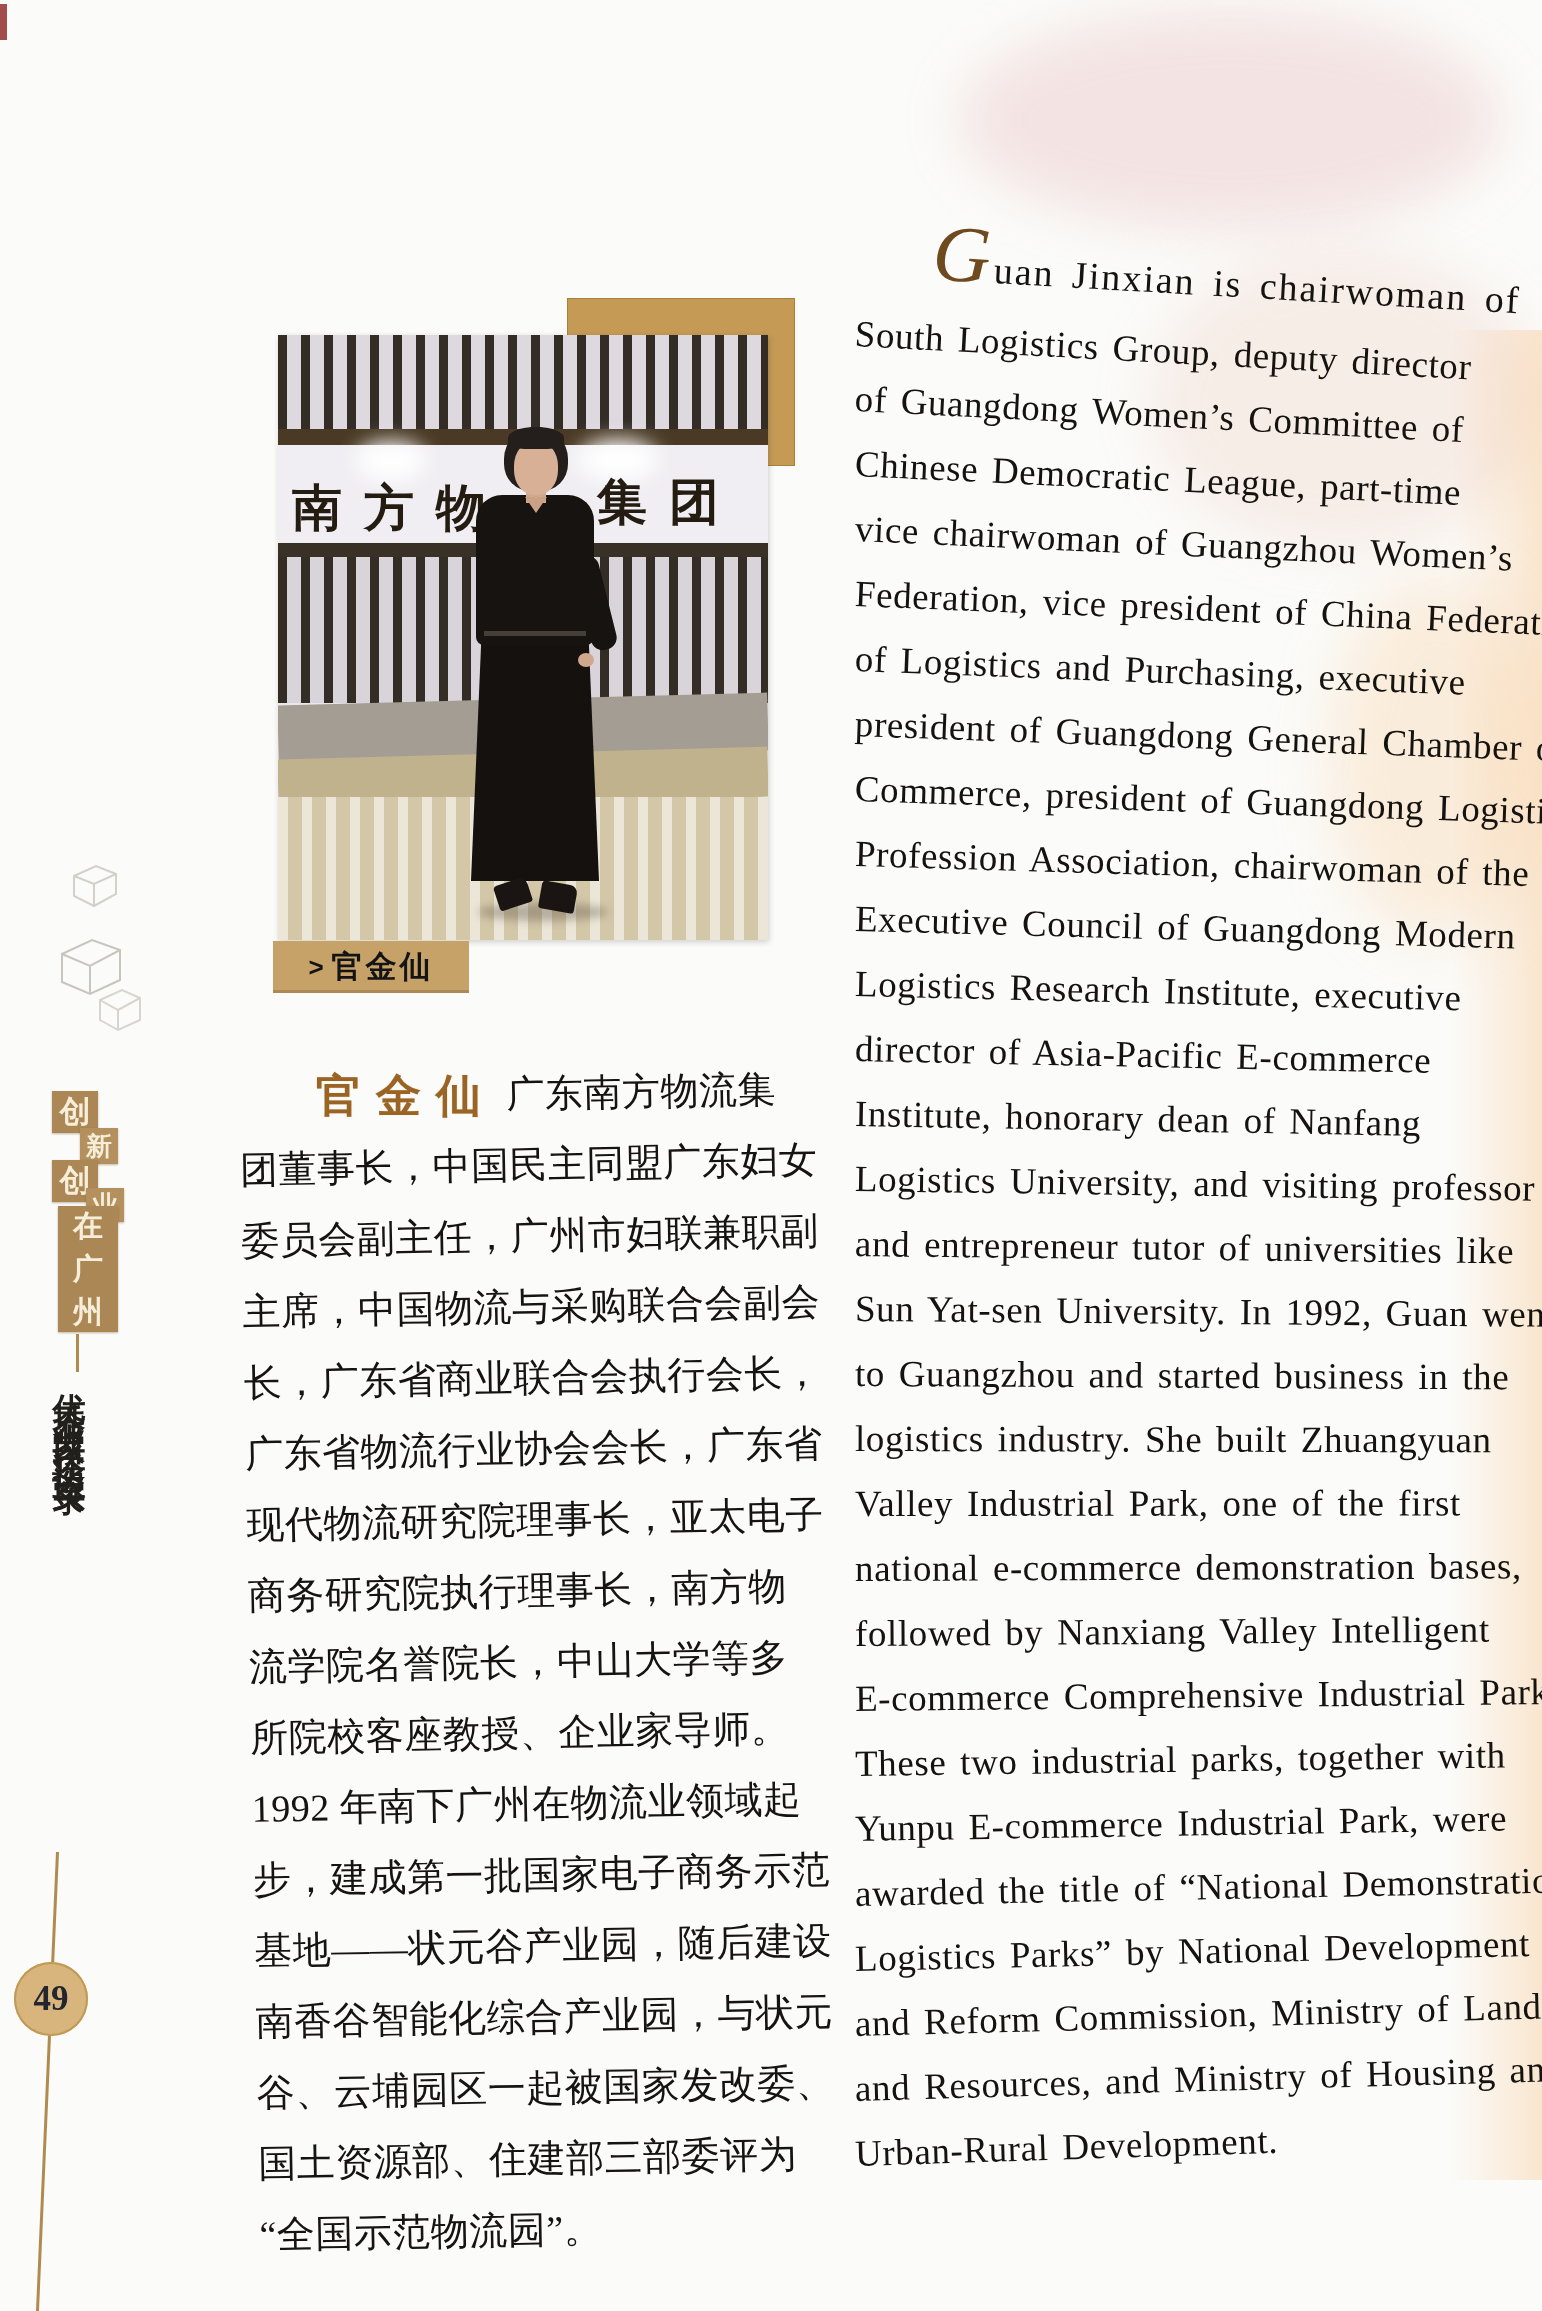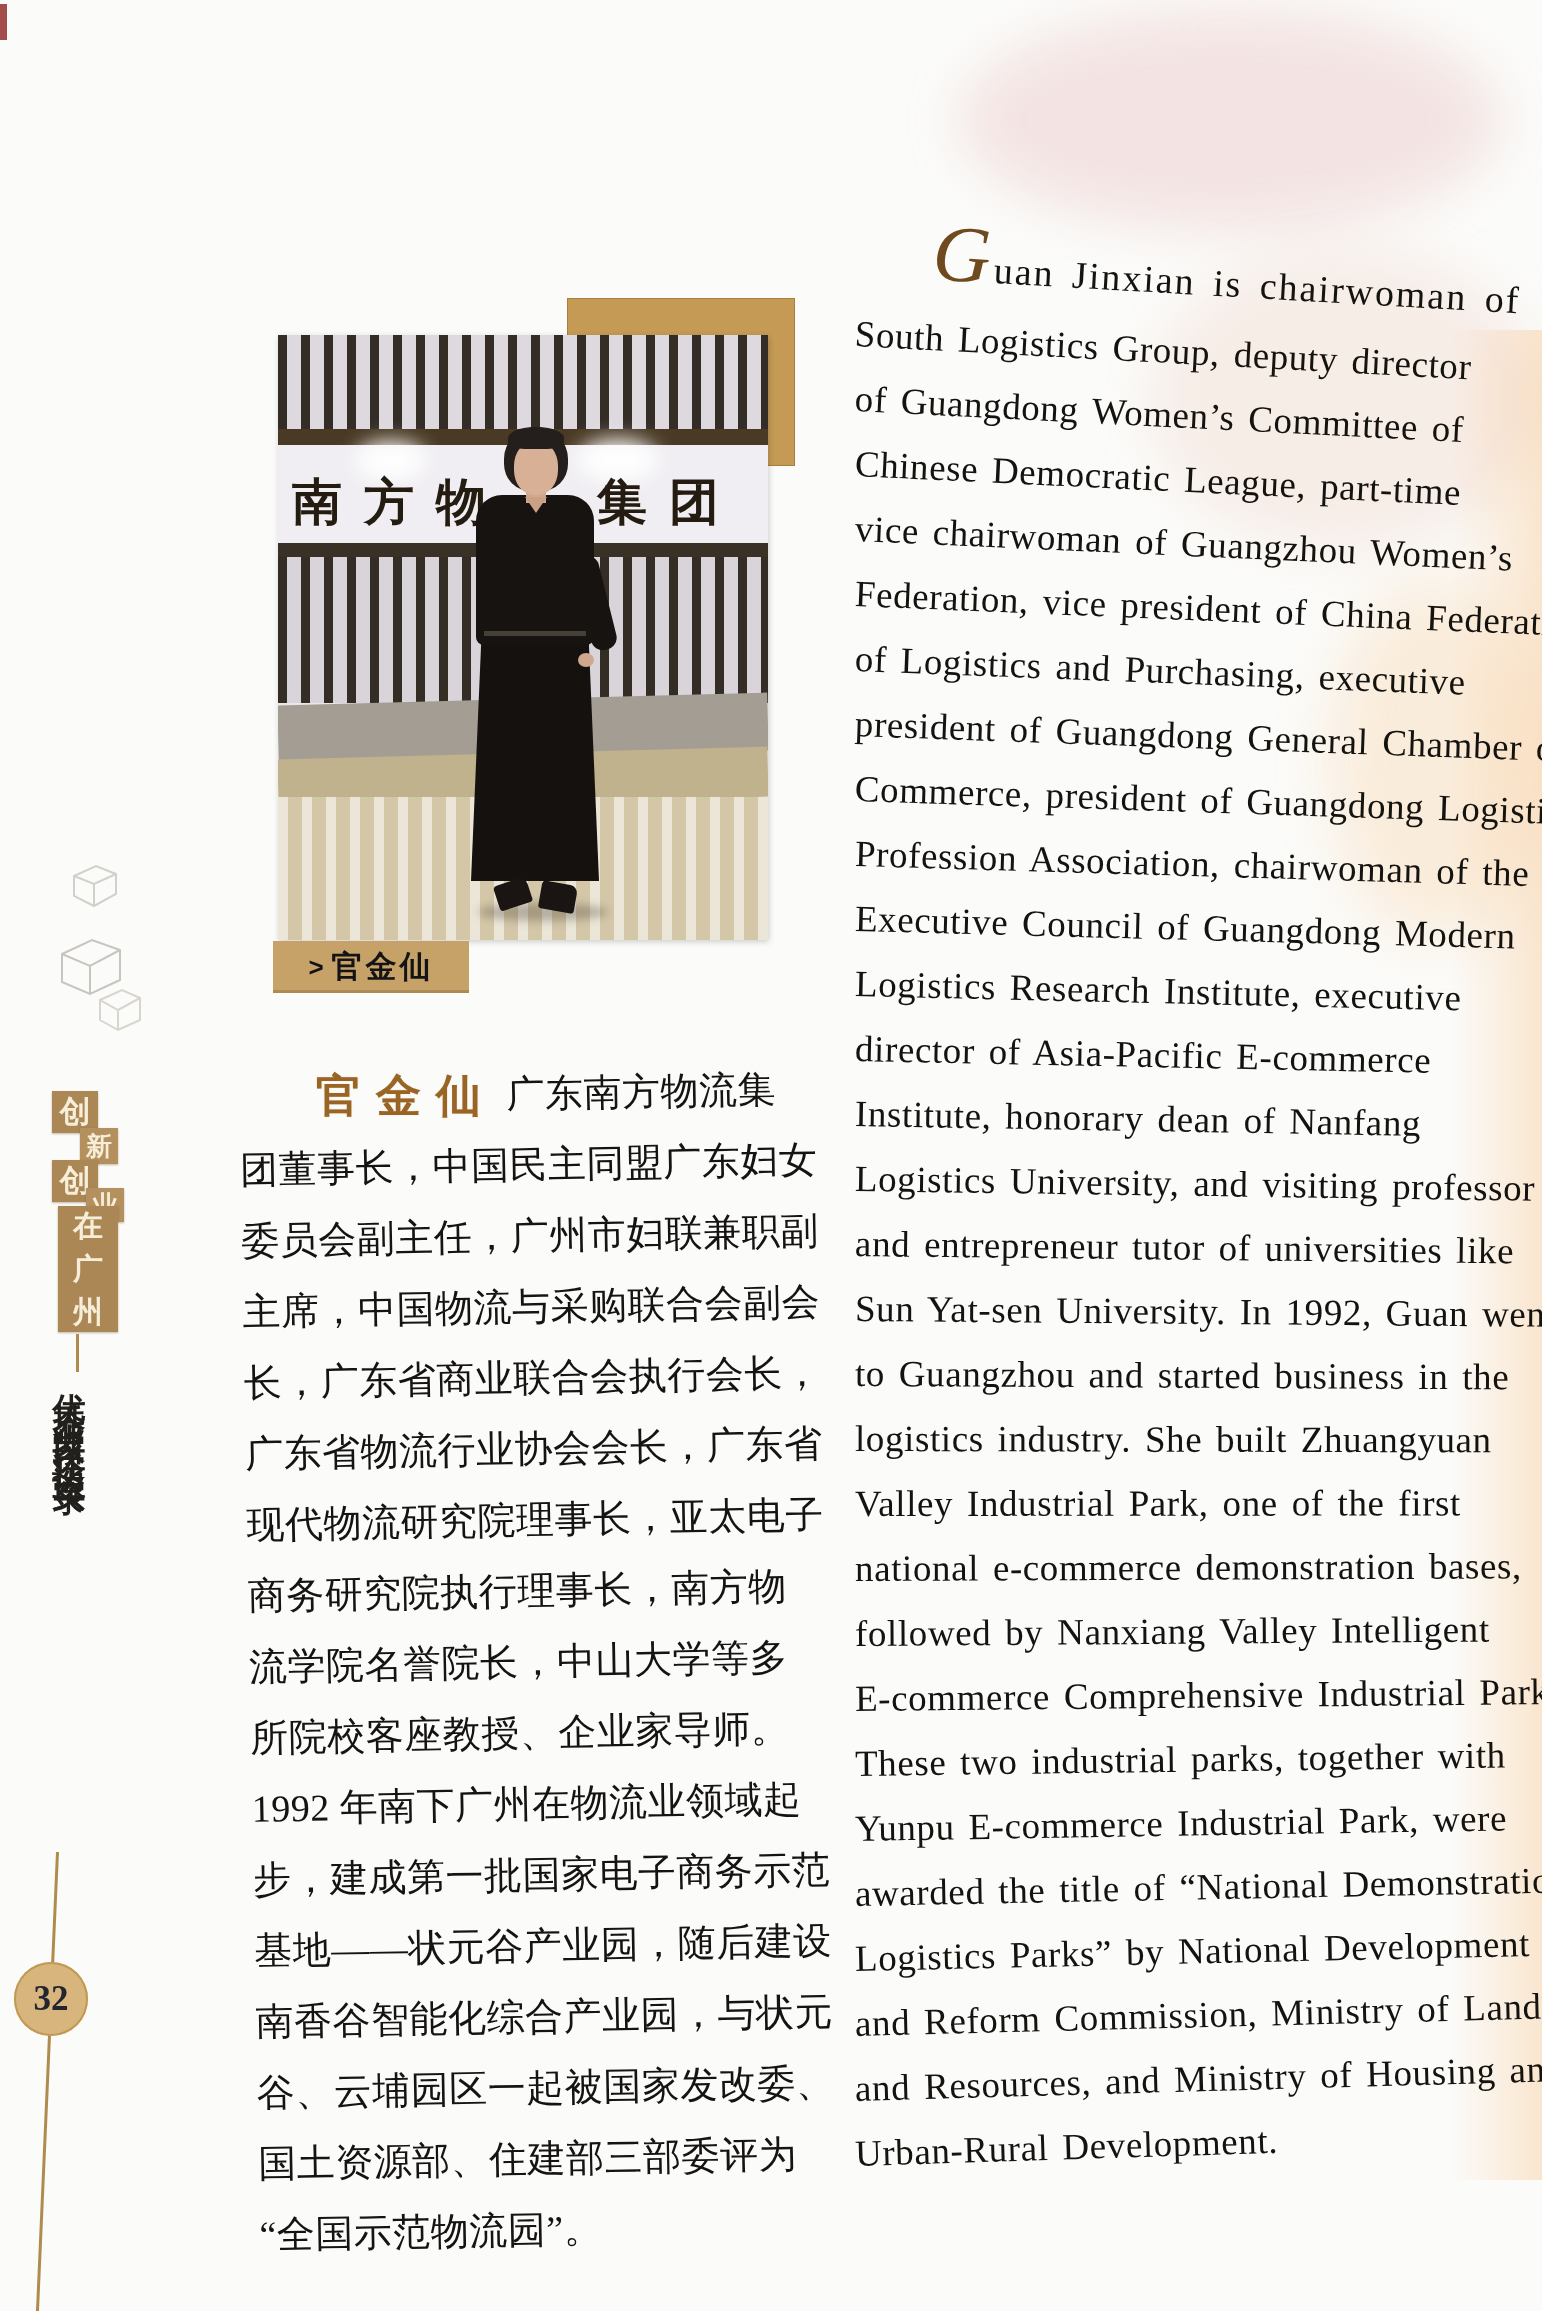--- a/index.html
+++ b/index.html
@@ -125,21 +125,21 @@
 <div class="abs corner-glow"></div>
 
 <div class="abs photo-frame"></div>
 <div class="abs photo">
   <div class="slats-top"></div>
   <div class="beam beam-1"></div>
   <div class="signband">
     <div class="sign-glow" style="left:78px;top:-4px;width:70px;height:40px;"></div>
     <div class="sign-glow" style="left:300px;top:-6px;width:80px;height:42px;"></div>
   </div>
-  <div class="sign-text sign-left" style="top:134px;">南方物</div>
+  <div class="sign-text sign-left" style="top:140px;">南方物</div>
   <div class="sign-text sign-right" style="top:134px;">集团</div>
   <div class="sign-dot" style="top:170px;"></div>
   <div class="beam beam-2"></div>
   <div class="slats-low"></div>
   <div class="floor-gray"></div>
   <div class="floor-tan"></div>
   <div class="floor-reflect"></div>
   <div class="w-shadow"></div>
   <div class="w-skirt"></div>
   <div class="w-torso"></div>
@@ -234,13 +234,13 @@
 <div class="abs b-box b5">
 
 <div>在</div>
     <div>广</div>
     <div>州</div>
   </div>
 
 <div class="abs tan-line seg1"></div>
 <div class="abs v-title">优秀企业家口述访谈实录</div>
 <div class="abs tan-line seg2"></div>
-<div class="abs pg-circle">32</div>
+<div class="abs pg-circle">49</div>
 
 </body></html>

